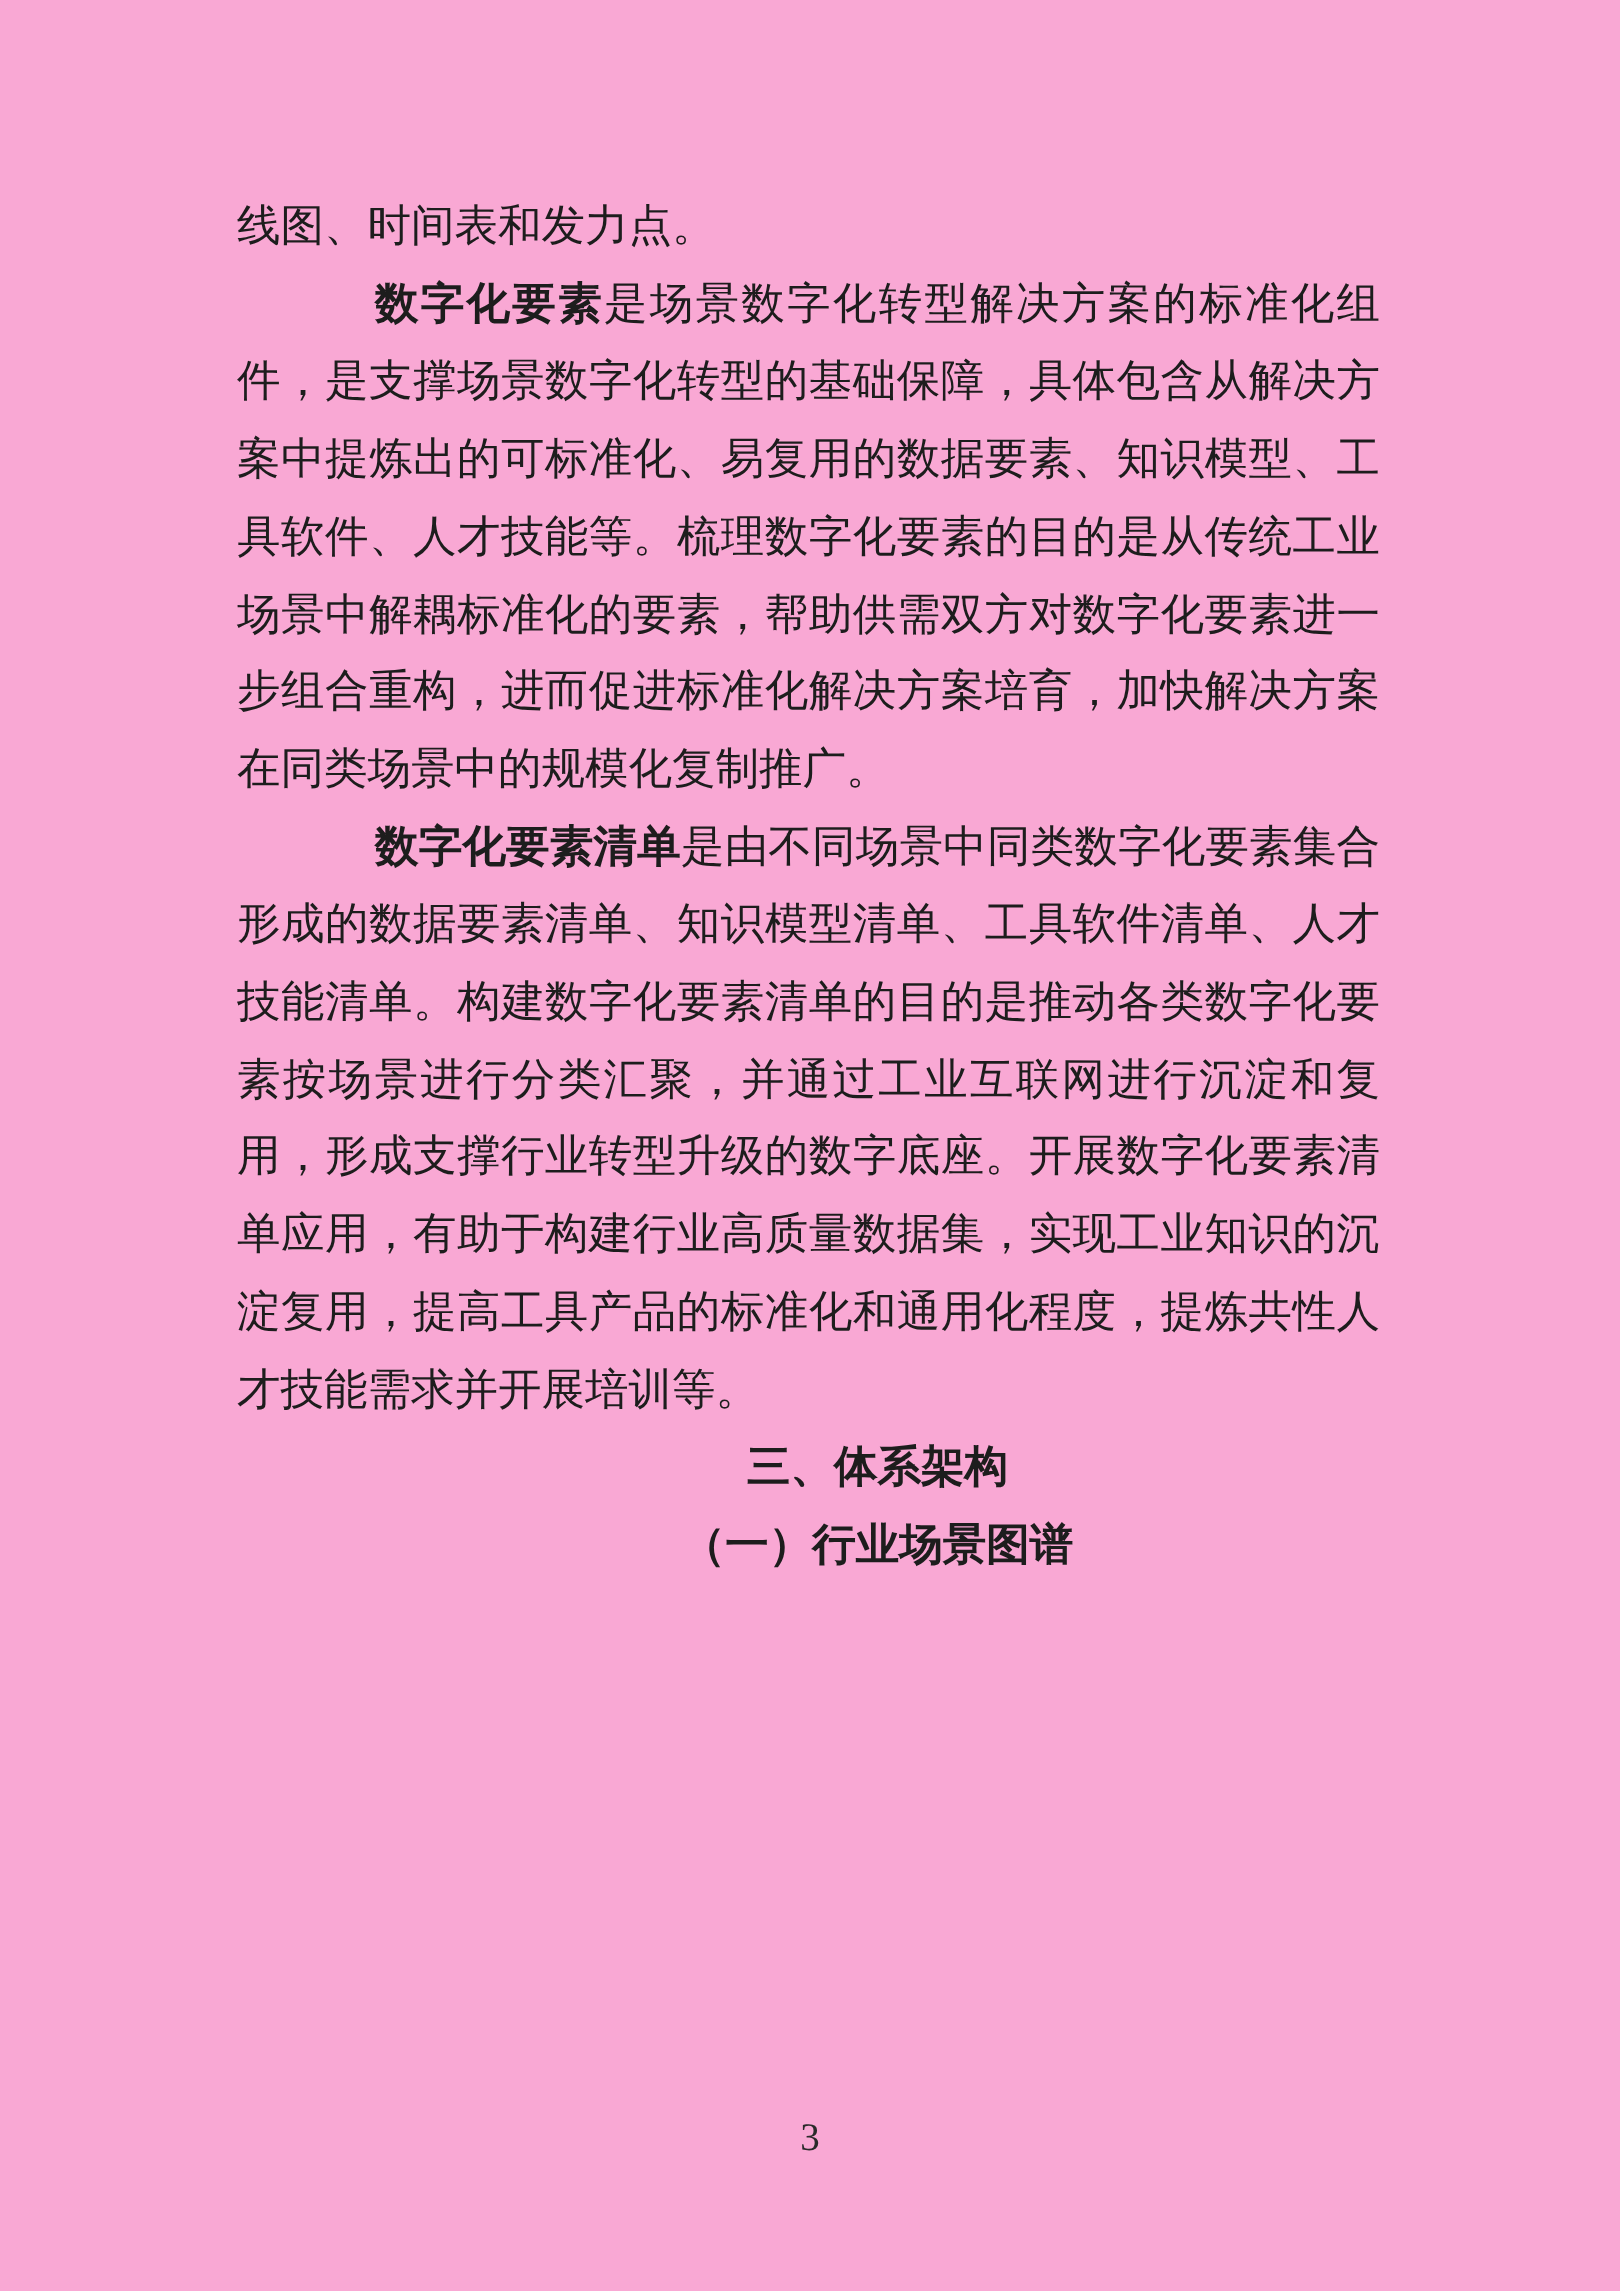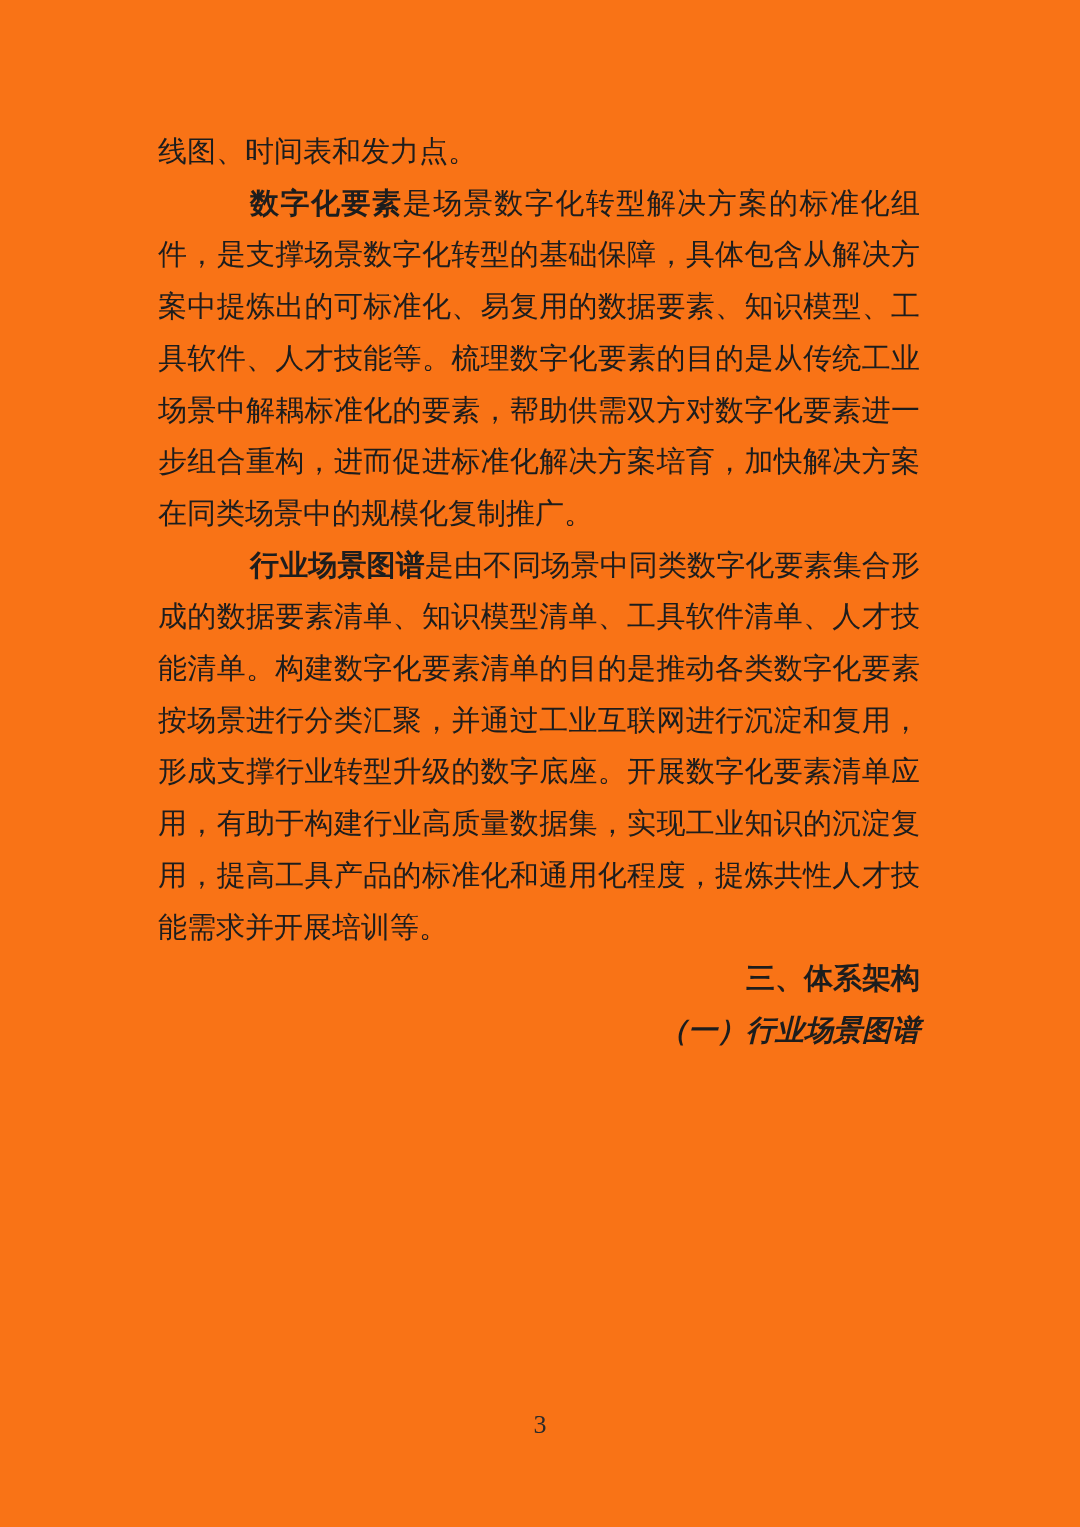--- a/index.html
+++ b/index.html
@@ -4,21 +4,21 @@
 <style>
   html, body {
     margin: 0;
     padding: 0;
     background: #ffffff;
   }
   .page {
     position: relative;
     width: 1080px;
     height: 1527px;
-    background: #f97316;
+    background: #f9a8d4;
     overflow: hidden;
     font-family: "Liberation Serif", "DejaVu Serif", serif;
     color: #1d1d1d;
   }
   .content {
     position: absolute;
     left: 158px;
     top: 126px;
     width: 762px;
   }
@@ -28,26 +28,25 @@
     line-height: 51.7px;
     text-align: justify;
     text-justify: inter-character;
   }
   .para.indent {
     text-indent: 63px;
   }
   .para.heading-1 {
     font-family: "Liberation Sans", "DejaVu Sans", sans-serif;
     font-weight: bold;
-    text-align: right;
+    text-align: center;
   }
   .para.heading-2 {
     font-weight: bold;
-    text-align: right;
-    font-style: italic;
+    text-align: center;
   }
   .seg.bold {
     font-weight: bold;
     margin-left: 29px;
   }
   .footer {
     position: absolute;
     left: 0;
     top: 1408px;
     width: 100%;
@@ -57,18 +56,18 @@
     color: #2a2a2a;
   }
 </style>
 </head>
 <body>
 
 <div class="page">
   <div class="content">
       <p class="para "><span class="seg">线图、时间表和发力点。</span></p>
       <p class="para  indent"><span class="seg bold">数字化要素</span><span class="seg">是场景数字化转型解决方案的标准化组件，是支撑场景数字化转型的基础保障，具体包含从解决方案中提炼出的可标准化、易复用的数据要素、知识模型、工具软件、人才技能等。梳理数字化要素的目的是从传统工业场景中解耦标准化的要素，帮助供需双方对数字化要素进一步组合重构，进而促进标准化解决方案培育，加快解决方案在同类场景中的规模化复制推广。</span></p>
-      <p class="para  indent"><span class="seg bold">行业场景图谱</span><span class="seg">是由不同场景中同类数字化要素集合形成的数据要素清单、知识模型清单、工具软件清单、人才技能清单。构建数字化要素清单的目的是推动各类数字化要素按场景进行分类汇聚，并通过工业互联网进行沉淀和复用，形成支撑行业转型升级的数字底座。开展数字化要素清单应用，有助于构建行业高质量数据集，实现工业知识的沉淀复用，提高工具产品的标准化和通用化程度，提炼共性人才技能需求并开展培训等。</span></p>
+      <p class="para  indent"><span class="seg bold">数字化要素清单</span><span class="seg">是由不同场景中同类数字化要素集合形成的数据要素清单、知识模型清单、工具软件清单、人才技能清单。构建数字化要素清单的目的是推动各类数字化要素按场景进行分类汇聚，并通过工业互联网进行沉淀和复用，形成支撑行业转型升级的数字底座。开展数字化要素清单应用，有助于构建行业高质量数据集，实现工业知识的沉淀复用，提高工具产品的标准化和通用化程度，提炼共性人才技能需求并开展培训等。</span></p>
       <p class="para heading-1 indent"><span class="seg bold">三、体系架构</span></p>
       <p class="para heading-2 indent"><span class="seg bold">（一）行业场景图谱</span></p>
     </div>
   <div class="footer">3</div>
 </div>
 
 </body></html>

